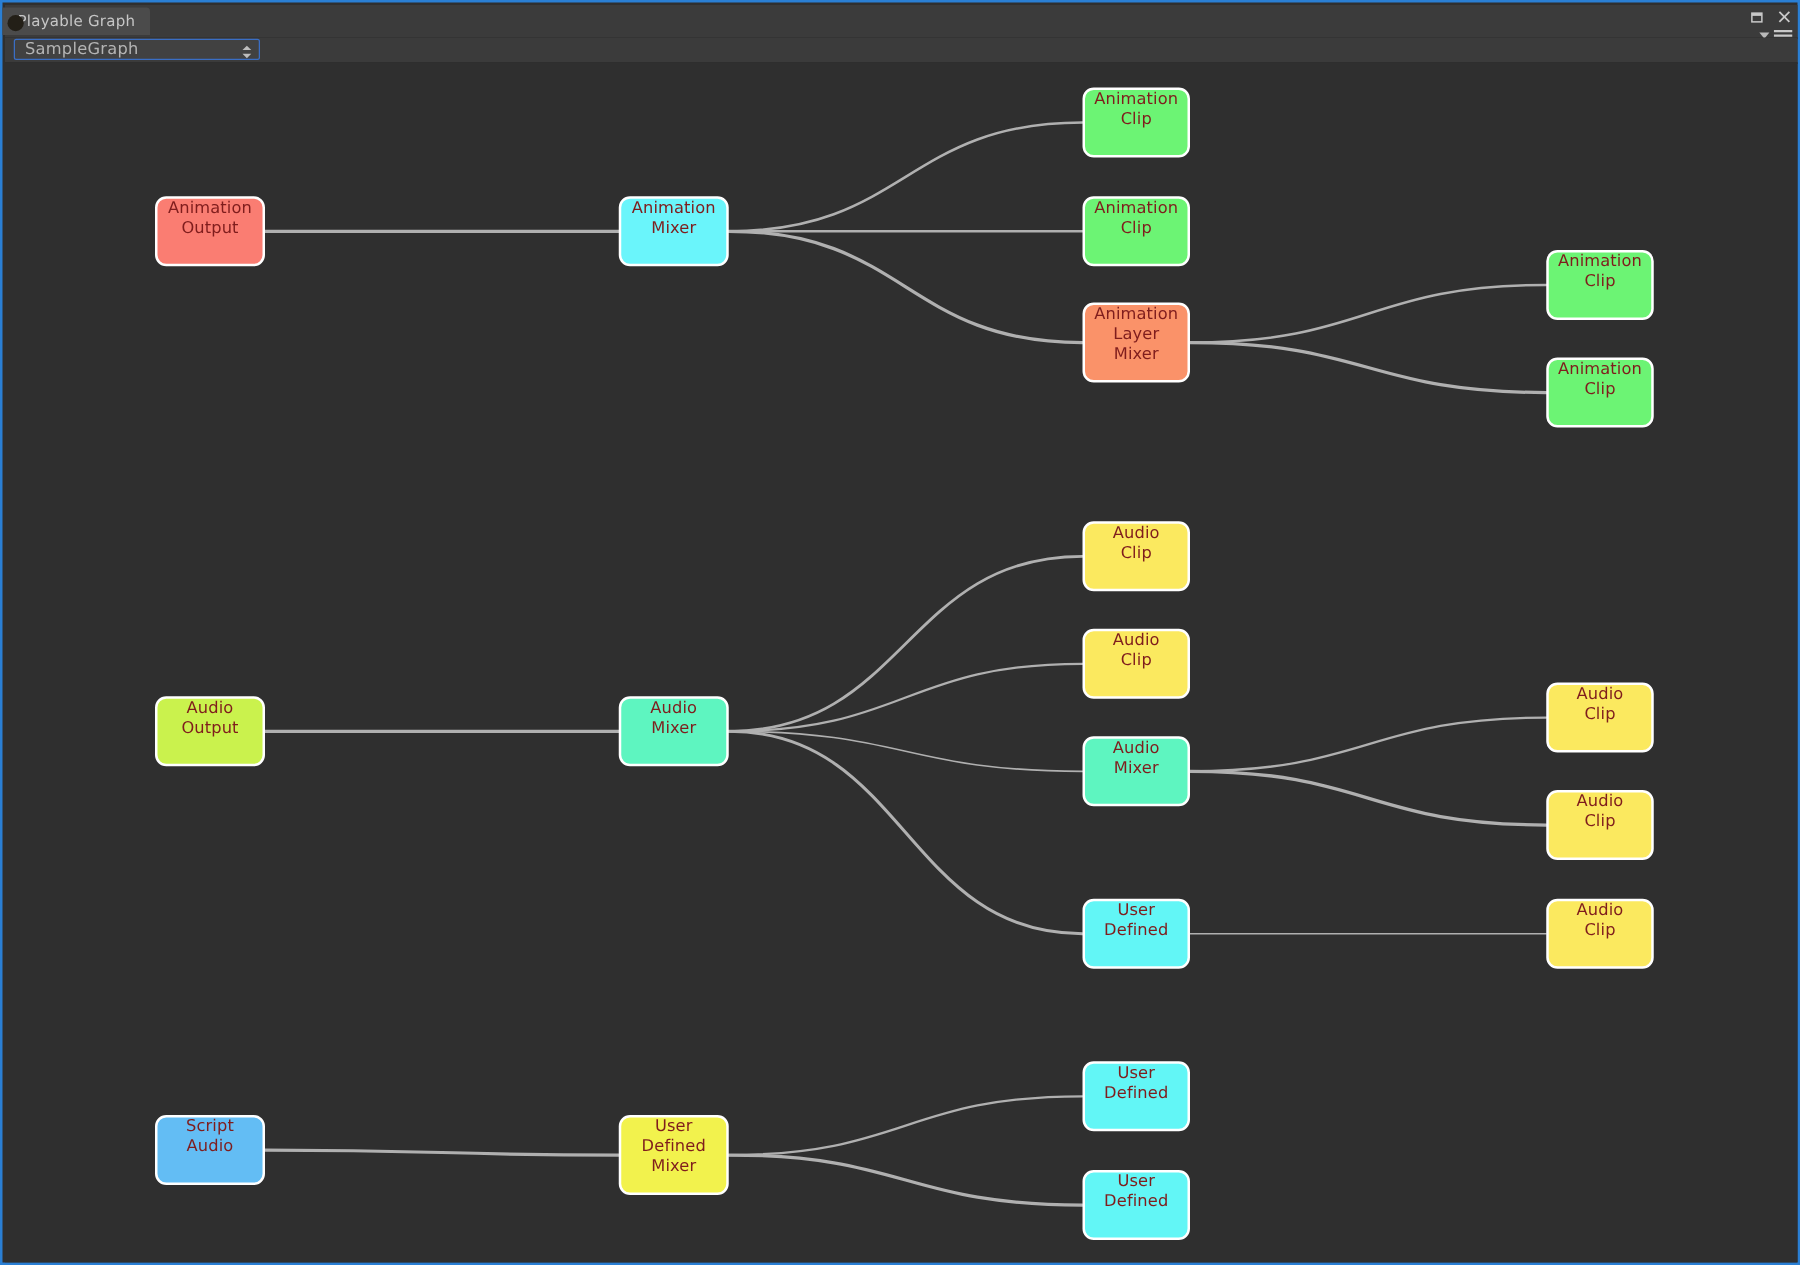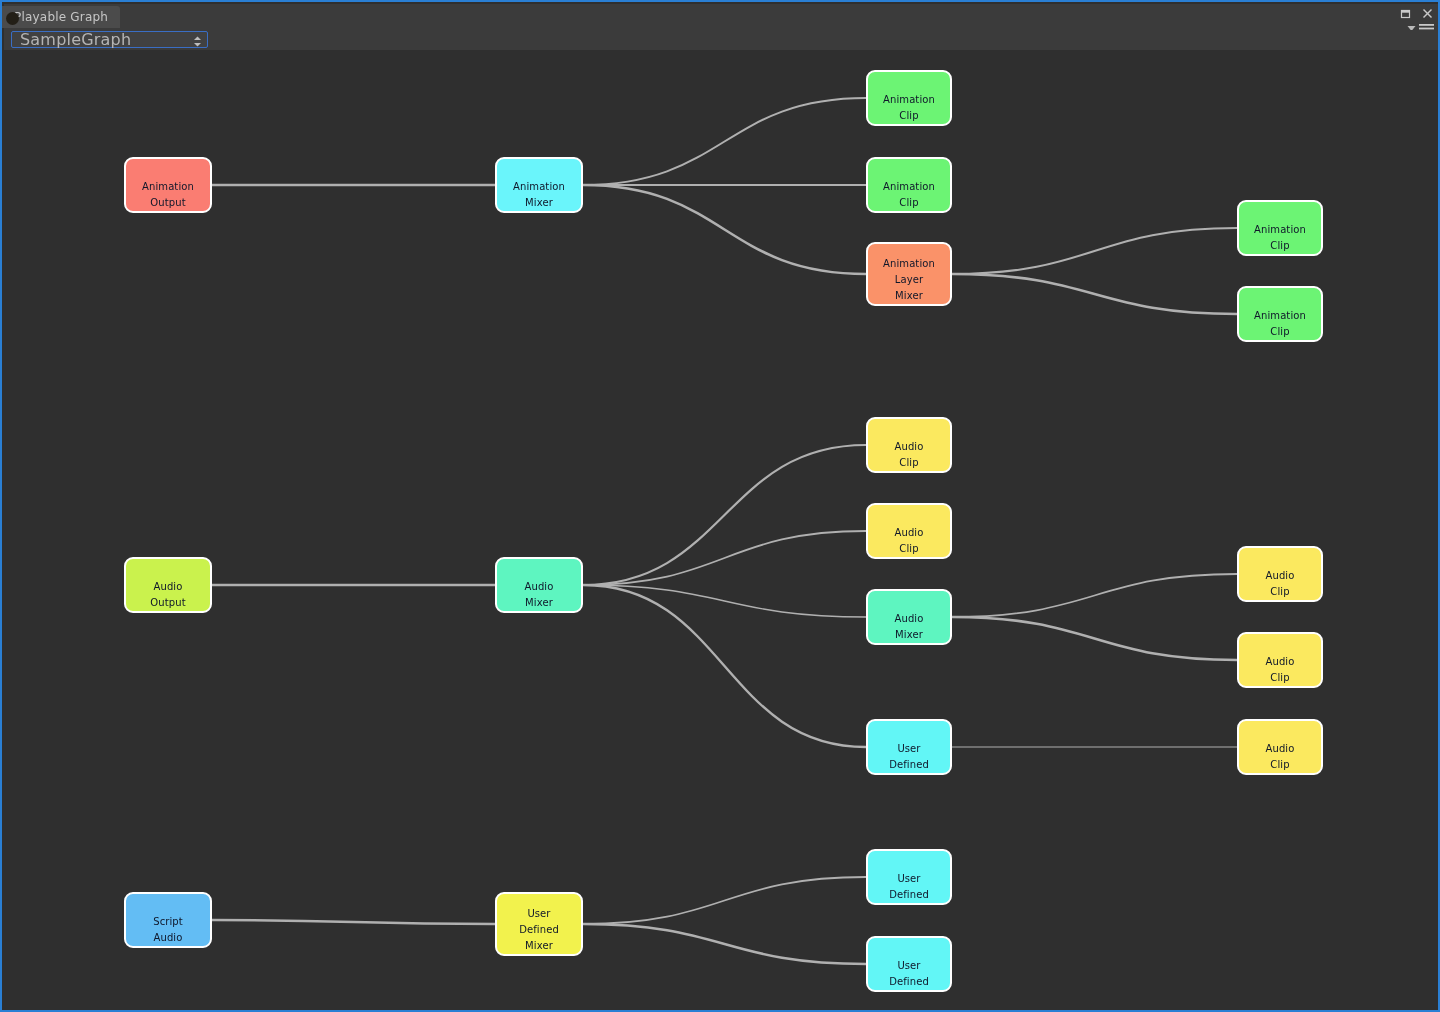--- a/index.html
+++ b/index.html
@@ -59,46 +59,46 @@
     position: absolute; left: 7px; top: 1px;
     width: 197px; height: 17px;
     background: #414141;
     border: 1px solid #3a6ec4;
     border-radius: 2px;
     box-sizing: border-box;
   }
   #graph-select-label {
     position: absolute; left: 8px; top: 0;
     line-height: 15px;
-    font-size: 16px; color: #b4b4b4;
+    font-size: 13px; color: #b4b4b4;
     letter-spacing: .2px;
   }
   #graph-select-arrows {
     position: absolute; right: 5px; top: 1px;
     width: 9px; height: 13px;
   }
   
   #canvas {
     position: absolute; left: 2px; top: 48px;
     width: 1436px; height: 960px;
     background: #2f2f2f;
     overflow: hidden;
   }
   #edges { position: absolute; left: 0; top: 0; }
   .node {
     position: absolute;
     box-sizing: border-box;
     border: 2px solid #ffffff;
     border-radius: 9px;
     display: flex;
-    align-items: flex-end;
+    align-items: flex-start;
     justify-content: center;
     text-align: center;
-    color: #0f172a;
-    font-size: 10px;
+    color: #7f1d1d;
+    font-size: 13px;
     line-height: 16px;
     letter-spacing: .1px;
     white-space: pre-line;
     font-family: "DejaVu Sans", sans-serif;
   }
 </style>
 </head>
 <body>
 
 <div id="app">

